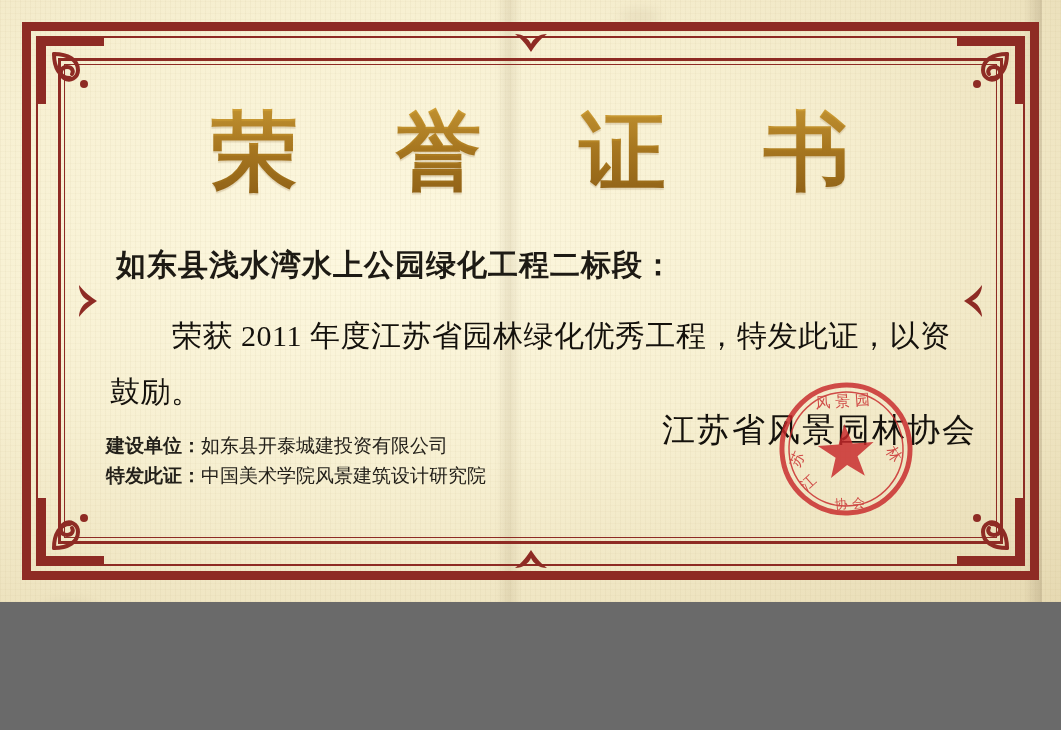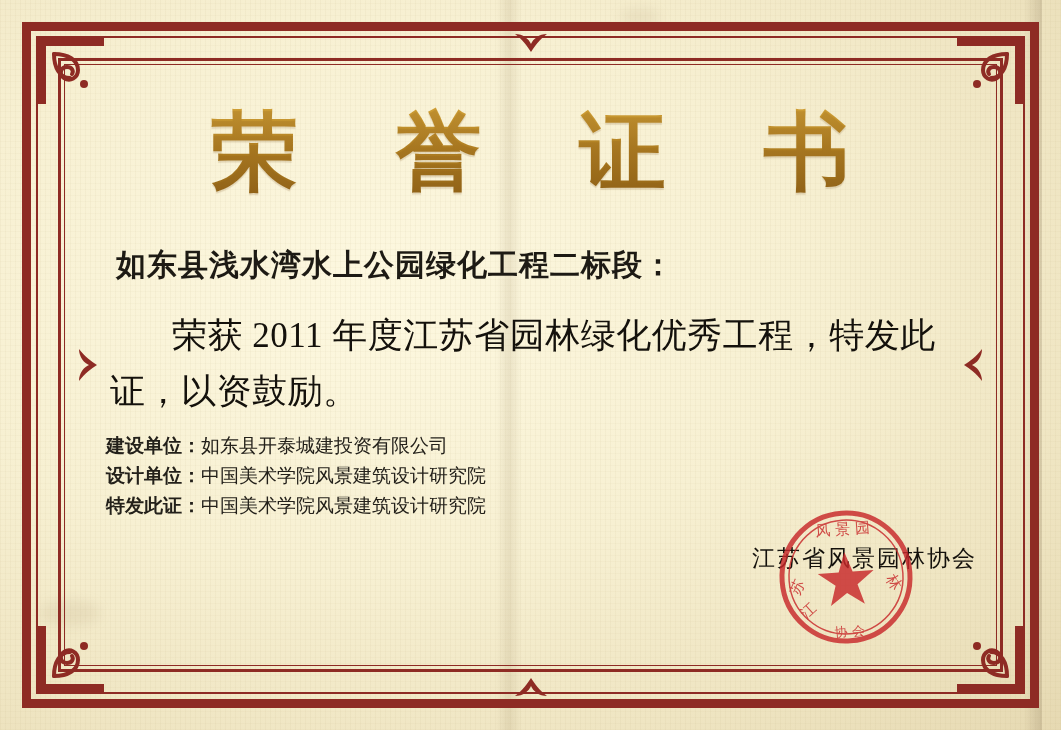--- a/index.html
+++ b/index.html
@@ -3,21 +3,21 @@
 <meta charset="utf-8">
 <style>
   html, body {
     margin: 0;
     padding: 0;
     background: #6a6a6a;
   }
   #cert {
     position: relative;
     width: 1061px;
-    height: 730px;
+    height: 602px;
     overflow: hidden;
     background:
       radial-gradient(ellipse at 35% 40%, #fdf8e0 0%, #f7f0d2 45%, #efe5c2 75%, #e6d9b2 100%);
     font-family: "Liberation Serif", serif;
   }
   
   #cert::before {
     content: "";
     position: absolute;
     inset: 0;
@@ -121,21 +121,21 @@
     color: #1d1a14;
     font-family: Liberation Mono, monospace;
     letter-spacing: 1px;
   }
 
   .body-text {
     position: absolute;
     left: 40px;
     right: 16px;
     top: 238px;
-    font-size: 35px;
+    font-size: 30px;
     line-height: 56px;
     color: #14110c;
     text-indent: 62px;
     font-family: "Liberation Serif", serif;
     letter-spacing: 0.5px;
   }
 
   .orgs {
     position: absolute;
     left: 36px;
@@ -146,21 +146,21 @@
     font-family: "DejaVu Serif", serif;
   }
   .org-row { white-space: nowrap; }
   .org-label { font-weight: bold; }
 
   .issuer {
     position: absolute;
     right: 14px;
     bottom: 78px;
     text-align: center;
-    font-size: 23px;
+    font-size: 33px;
     line-height: 48px;
     color: #14110c;
     font-family: "DejaVu Serif", serif;
     letter-spacing: 2px;
   }
 
   
   .seal {
     position: absolute;
     right: 146px;
@@ -258,23 +258,20 @@
 
     <div class="title">荣 誉 证 书</div>
 
     <div class="subject">如东县浅水湾水上公园绿化工程二标段：</div>
 
     <div class="body-text">荣获 2011 年度江苏省园林绿化优秀工程，特发此证，以资鼓励。</div>
 
     <div class="orgs">
       <div class="org-row">
         <span class="org-label">建设单位：</span><span>如东县开泰城建投资有限公司</span>
-      </div>
-      <div class="org-row">
-        <span class="org-label">设计单位：</span><span>中国美术学院风景建筑设计研究院</span>
       </div>
       <div class="org-row">
         <span class="org-label">特发此证：</span><span>中国美术学院风景建筑设计研究院</span>
       </div>
     </div>
 
     <div class="issuer">
       <div>江苏省风景园林协会</div>
     </div>
 

